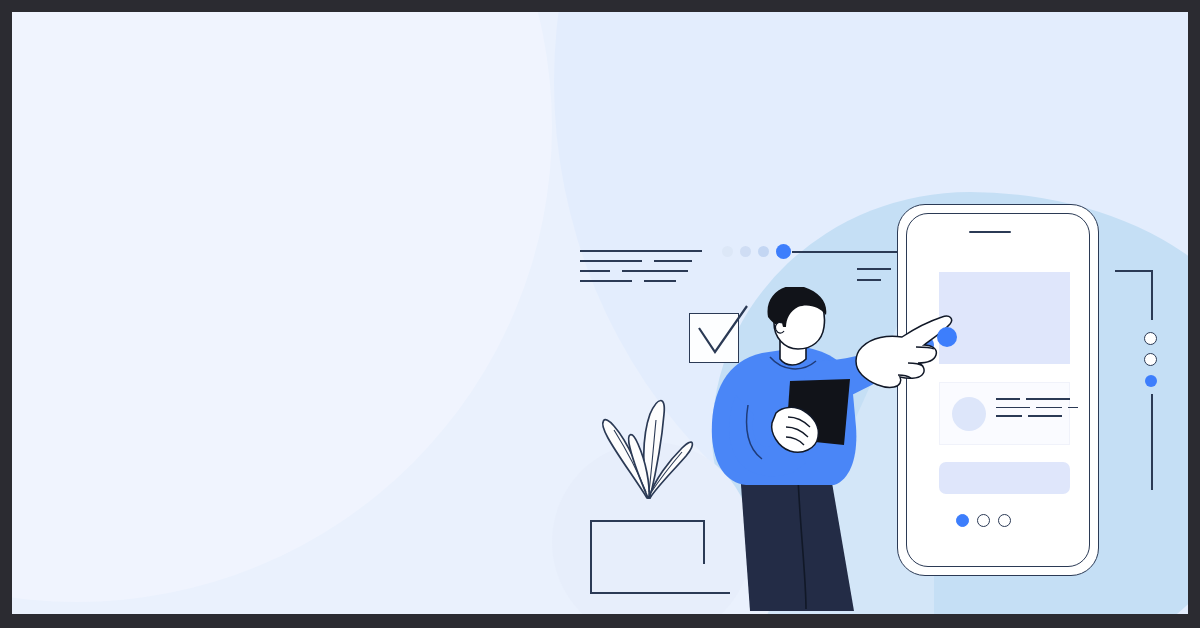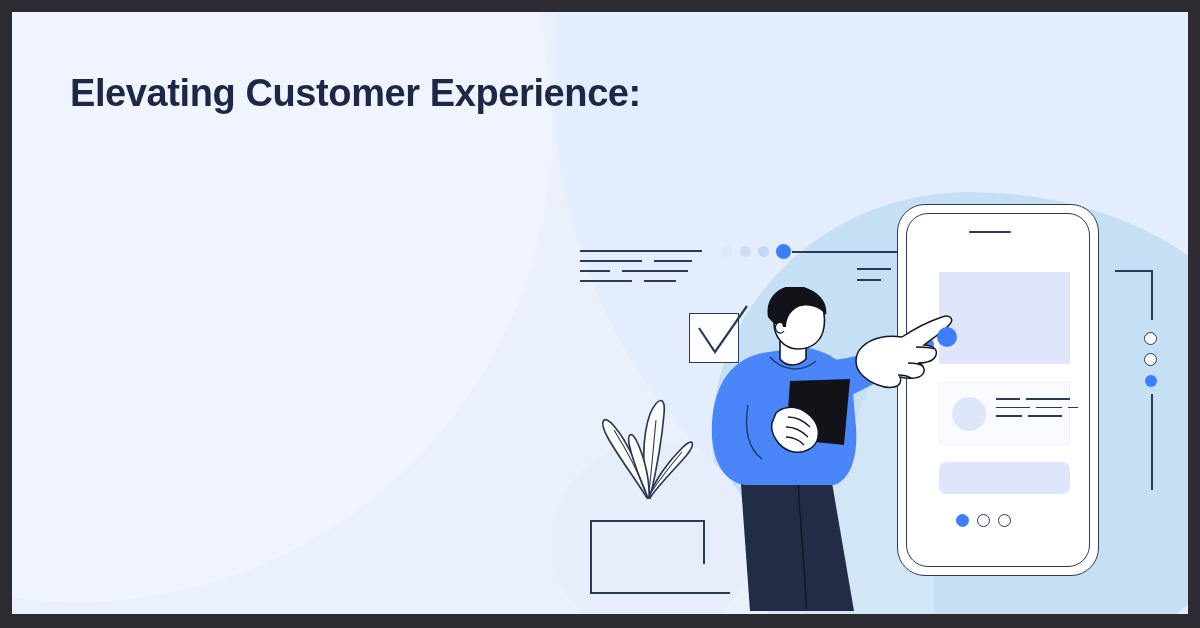--- a/index.html
+++ b/index.html
@@ -186,21 +186,20 @@
 <div class="frame">
   <div class="canvas">
 
     <div class="bg-circle-right"></div>
     <div class="bg-circle-left"></div>
     <div class="bg-blob-mid"></div>
     <div class="bg-wedge"></div>
     <div class="bg-soft-left"></div>
 
     <div class="headline">
-      <h1>Elevating Customer Experience:</h1>
     </div>
 
     <div class="lines-group">
       <div class="ln" style="width:122px"></div>
       <div class="row">
         <div class="ln" style="width:62px"></div>
         <div class="ln" style="width:38px"></div>
       </div>
       <div class="row">
         <div class="ln" style="width:30px"></div>

